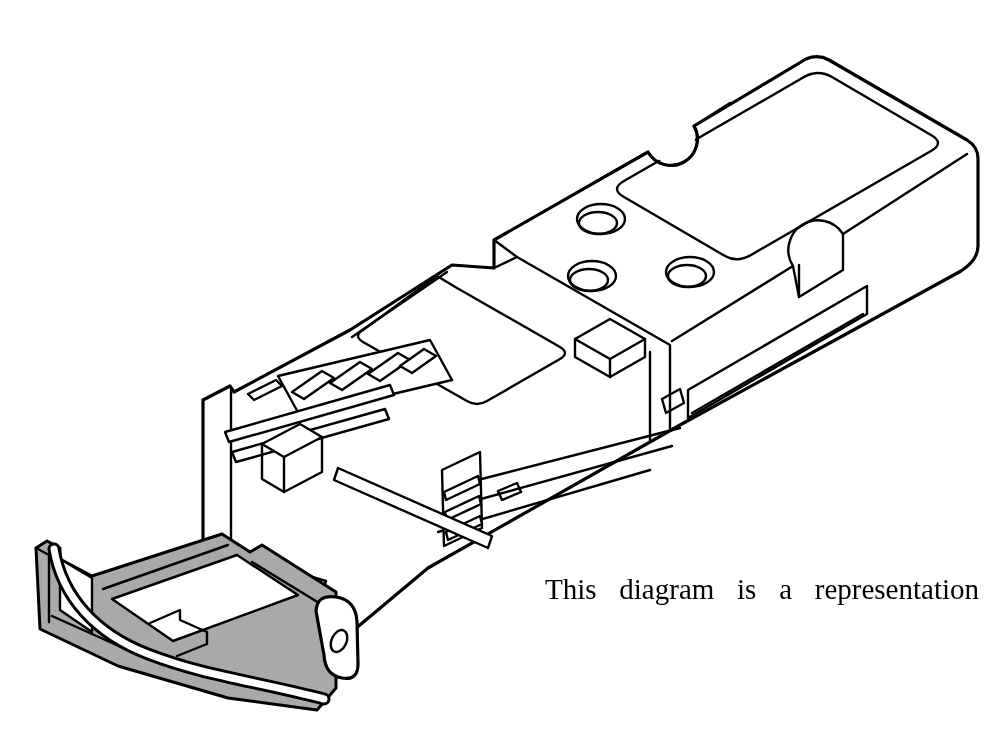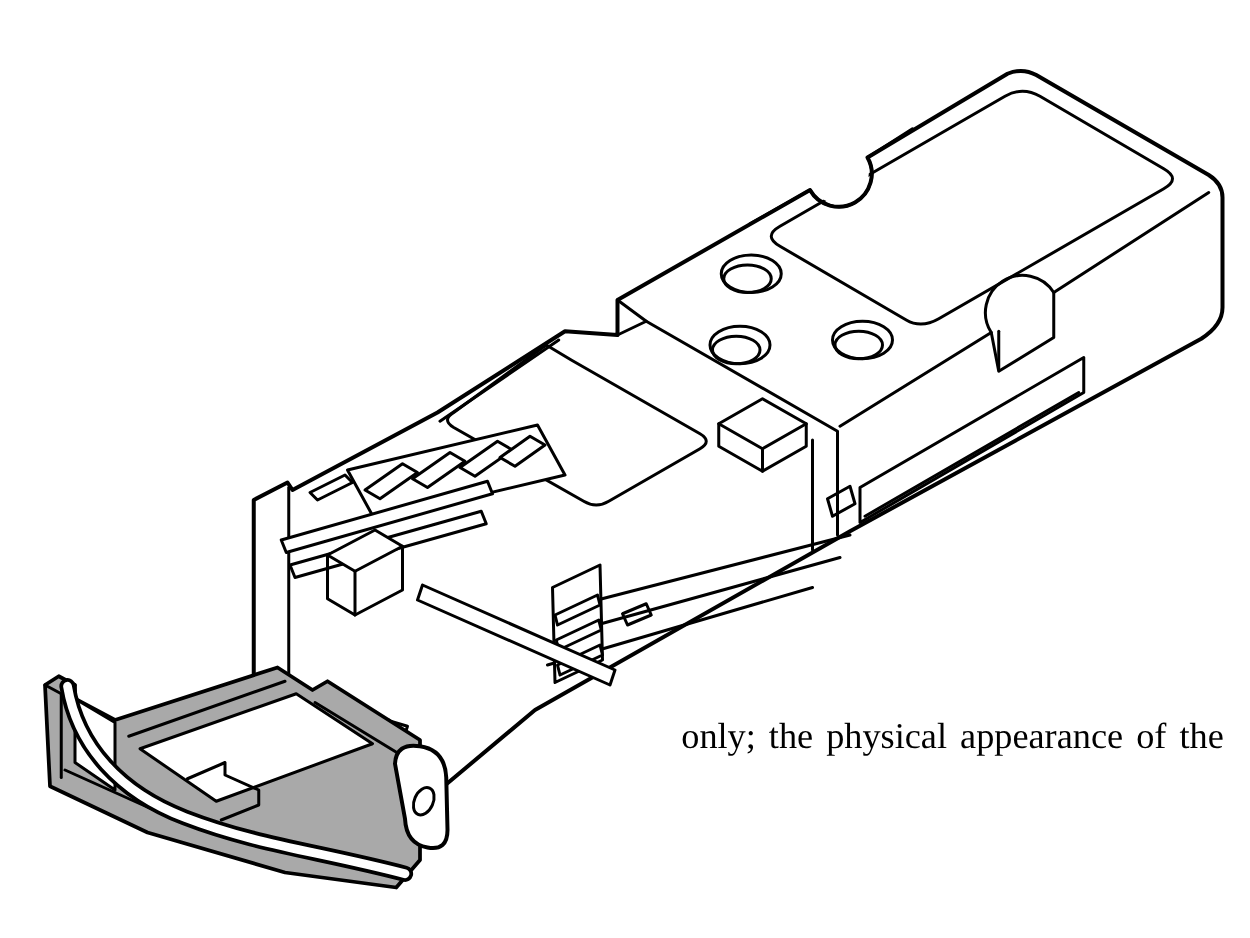--- a/index.html
+++ b/index.html
@@ -156,16 +156,16 @@
     </g>
 
     <g>
       <path class="o" d="M 316,611 Q 317,594 336,597 Q 356,600 357,622 L 358,664
                          Q 358,681 342,678 Q 325,675 324,655 Z" stroke-width="2.8"></path>
       <ellipse class="i" cx="339" cy="641" rx="7.5" ry="11.5" transform="rotate(24 339 641)"></ellipse>
     </g>
   </svg>
 
   <div class="caption">
-    <div class="just">only; the physical appearance of the</div>
+    <div class="just">This diagram is a representation</div>
   </div>
 
 </div>
 
 </body></html>

